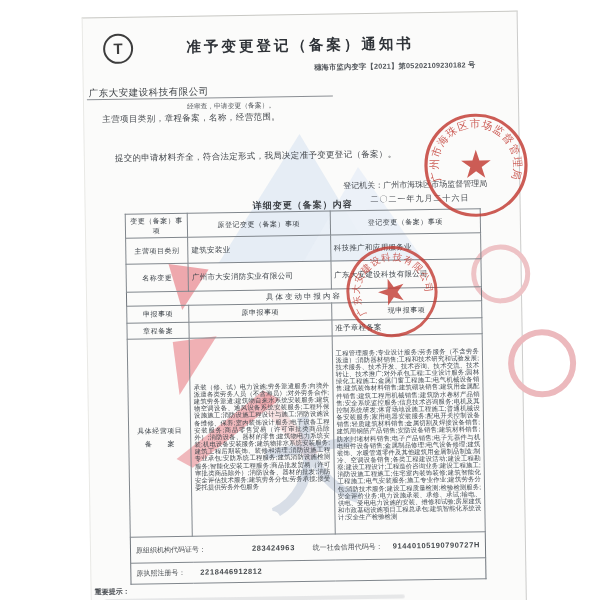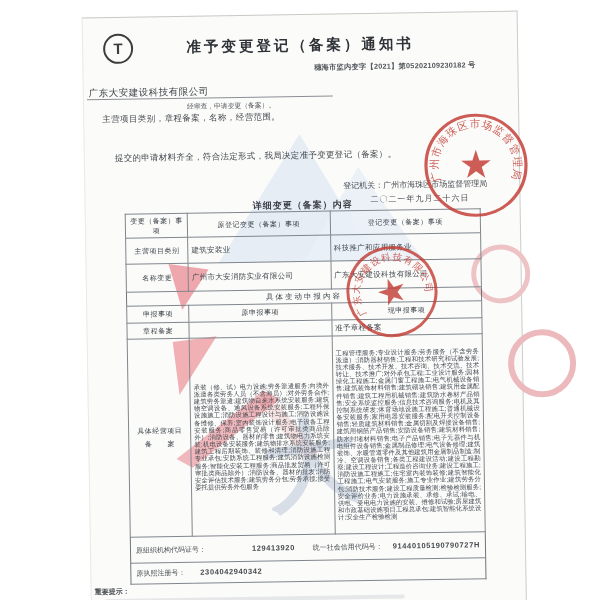--- a/index.html
+++ b/index.html
@@ -127,29 +127,29 @@
       <td class="lbl">
         <div>具体经营项目</div>
         <div style="margin-top:3px">备　　案</div>
       </td>
       <td class="scope">承装（修、试）电力设施;劳务派遣服务;向境外派遣各类劳务人员（不含海员）;对外劳务合作;建筑劳务派遣;建筑物自来水系统安装服务;建筑物空调设备、通风设备系统安装服务;工程环保设施施工;消防设施工程设计与施工;消防设施设备维修、保养;室内装饰设计服务;电子设备工程安装服务;商品零售贸易（许可审批类商品除外）;消防设备、器材的零售;建筑物电力系统安装;机电设备安装服务;建筑物排水系统安装服务;建筑工程后期装饰、装修和清理;消防设施工程专业承包;安防系统工程服务;建筑消防设施检测服务;智能化安装工程服务;商品批发贸易（许可审批类商品除外）;消防设备、器材的批发;消防安全评估技术服务;建筑劳务分包;劳务承揽;接受委托提供劳务外包服务</td>
       <td class="scope new">工程管理服务;专业设计服务;劳务服务（不含劳务派遣）;消防器材销售;工程和技术研究和试验发展;技术服务、技术开发、技术咨询、技术交流、技术转让、技术推广;对外承包工程;工业设计服务;园林绿化工程施工;金属门窗工程施工;电气机械设备销售;建筑装饰材料销售;建筑砌块销售;建筑用金属配件销售;建筑工程用机械销售;建筑防水卷材产品销售;安全系统监控服务;信息技术咨询服务;电机及其控制系统研发;体育场地设施工程施工;普通机械设备安装服务;家用电器安装服务;配电开关控制设备销售;轻质建筑材料销售;金属切割及焊接设备销售;建筑用钢筋产品销售;安防设备销售;建筑材料销售;防水封堵材料销售;电子产品销售;电子元器件与机电组件设备销售;金属制品修理;电气设备修理;建筑装饰、水暖管道零件及其他建筑用金属制品制造;制冷、空调设备销售;各类工程建设活动;建设工程勘察;建设工程设计;工程造价咨询业务;建设工程施工;消防设施工程施工;住宅室内装饰装修;建筑智能化工程施工;电气安装服务;施工专业作业;建筑劳务分包;消防技术服务;建设工程质量检测;检验检测服务;安全评价业务;电力设施承装、承修、承试;输电、供电、受电电力设施的安装、维修和试验;房屋建筑和市政基础设施项目工程总承包;建筑智能化系统设计;安全生产检验检测</td>
     </tr>
     <tr class="meta" style="height:26px">
       <td colspan="3" style="padding-left:5px">
         <span>原组织机构代码证号：</span>
-        <span class="num" style="margin-left:44px">129413920</span>
+        <span class="num" style="margin-left:44px">283424963</span>
         <span style="margin-left:16px">统一社会信用代码号：</span>
         <span class="num" style="margin-left:8px">91440105190790727H</span>
       </td>
     </tr>
     <tr class="meta" style="height:21px">
       <td colspan="3" style="padding-left:5px">
         <span>原执照注册号：</span>
-        <span class="num" style="margin-left:13px">2304042940342</span>
+        <span class="num" style="margin-left:13px">2218446912812</span>
       </td>
     </tr>
   </tbody>
     </table>
 
   <div class="abs notice">重要提示：</div>
   <div class="abs faint-bar" style="left:96px;top:596px;width:300px"></div>
 
   <svg class="abs seal" style="left:418px;top:112px" width="112" height="112" viewBox="0 0 112 112" opacity="0.82">
     <defs>

